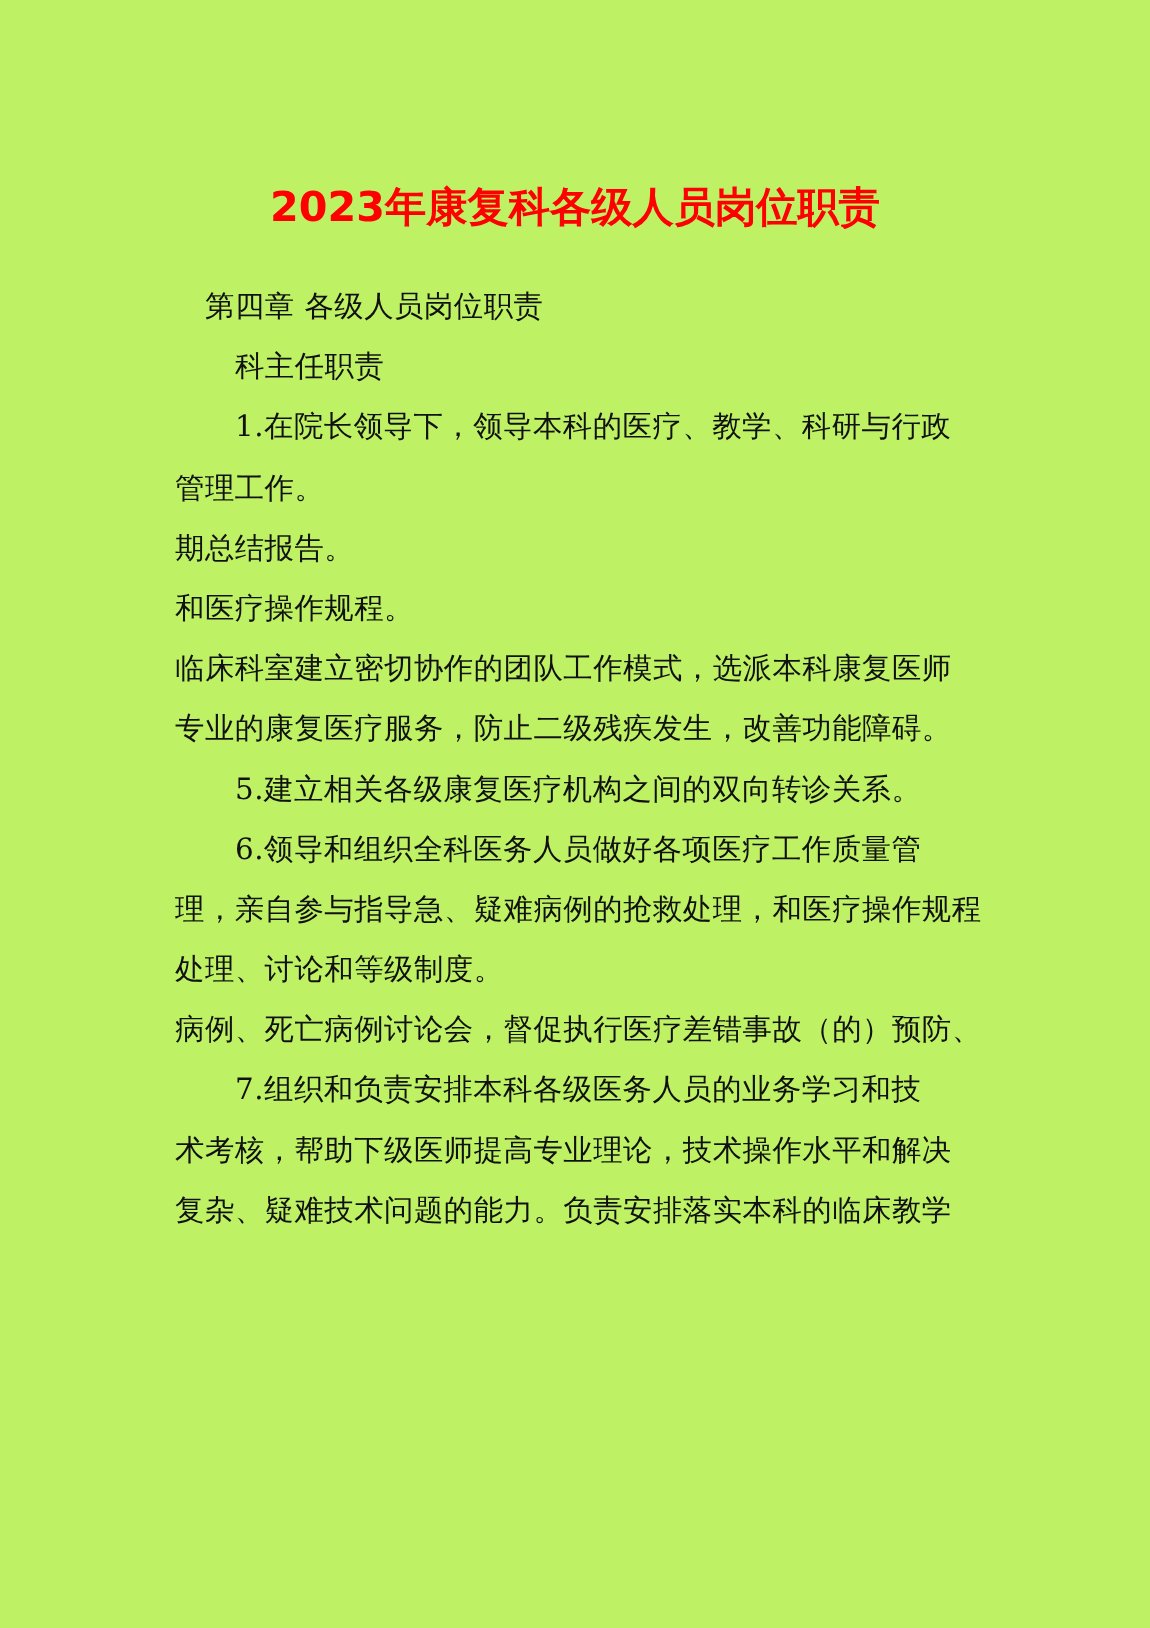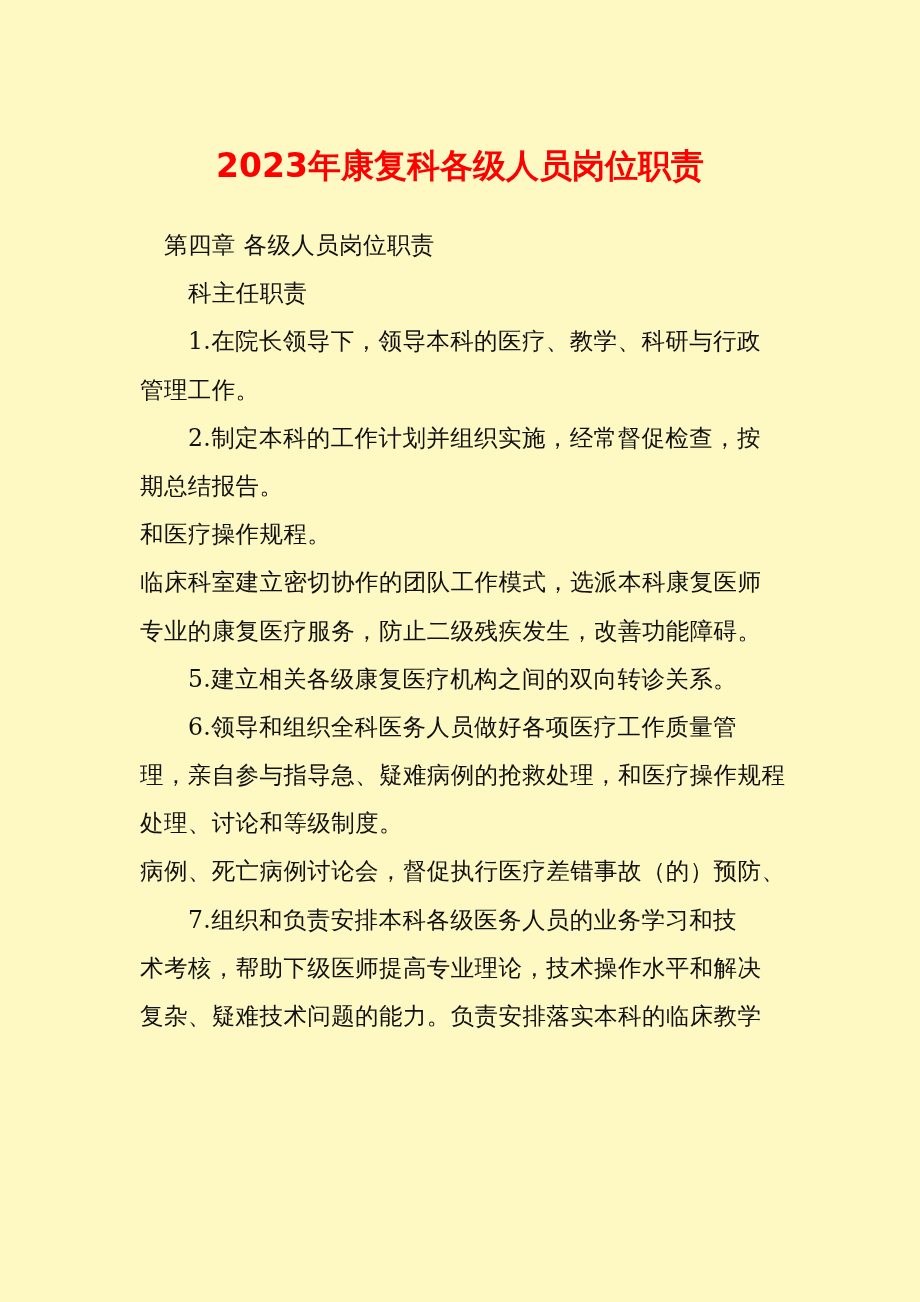--- a/index.html
+++ b/index.html
@@ -14,21 +14,21 @@
     overflow: hidden;
     font-family: "DejaVu Serif", "Liberation Serif", serif;
     color: #111111;
   }
   .page {
     position: absolute;
     left: 0;
     top: 0;
     width: 920px;
     height: 1302px;
-    background: #fef9c3;
+    background: #bef264;
   }
   .doc-title {
     position: absolute;
     top: 142px;
     left: 0;
     width: 920px;
     text-align: center;
     font-family: "DejaVu Sans", "Liberation Sans", sans-serif;
     font-weight: bold;
     font-size: 33px;
@@ -66,21 +66,20 @@
 
     <div class="line chapter">第四章  各级人员岗位职责</div>
     <div class="line section">科主任职责</div>
 
     <div>
       <div class="line indent">1.在院长领导下，领导本科的医疗、教学、科研与行政</div>
       <div class="line cont">管理工作。</div>
     </div>
 
     <div>
-      <div class="line indent">2.制定本科的工作计划并组织实施，经常督促检查，按</div>
       <div class="line cont">期总结报告。</div>
     </div>
 
     <div>
       <div class="line cont">和医疗操作规程。</div>
     </div>
 
     <div>
       <div class="line cont">临床科室建立密切协作的团队工作模式，选派本科康复医师</div>
       <div class="line cont">专业的康复医疗服务，防止二级残疾发生，改善功能障碍。</div>

